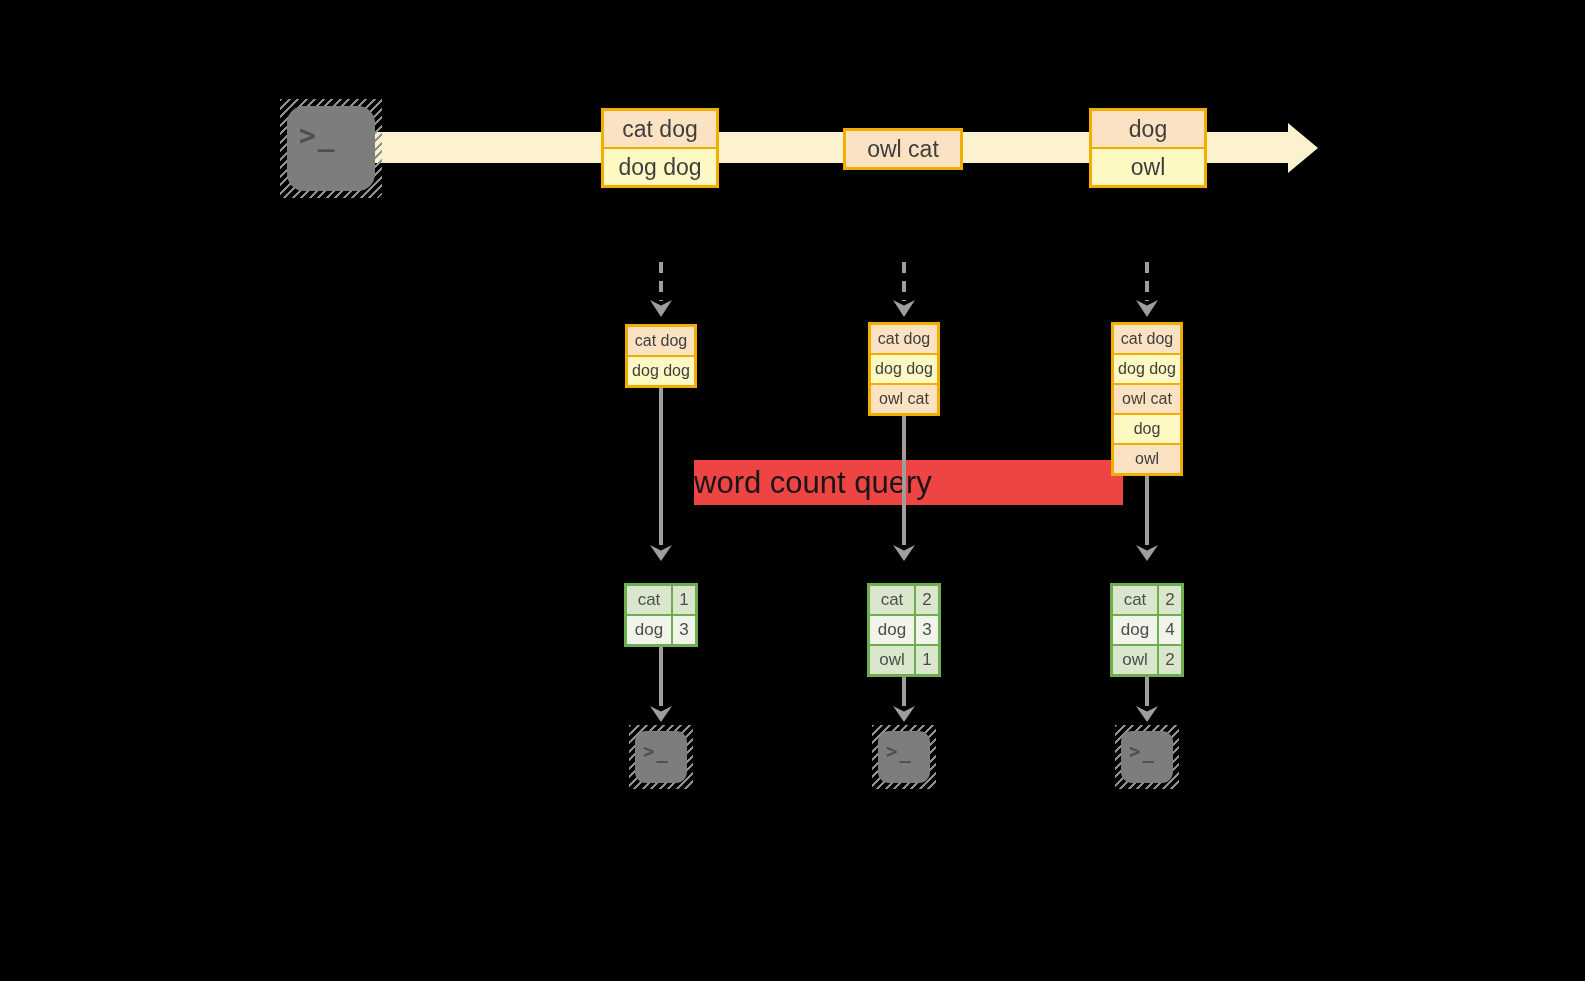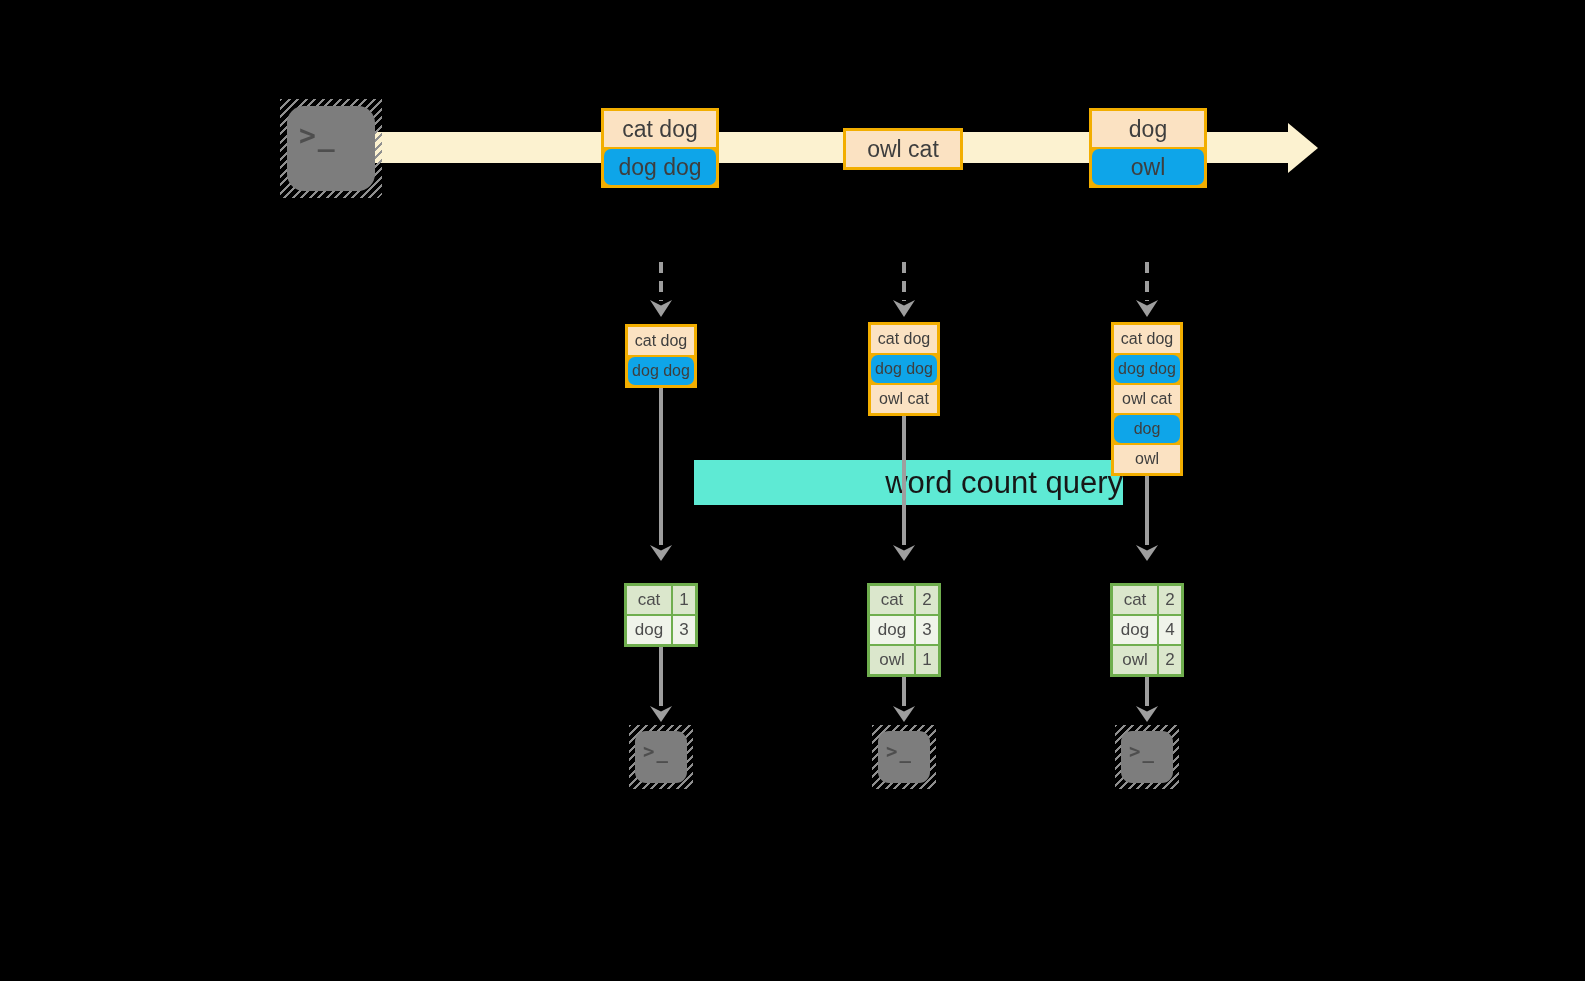--- a/index.html
+++ b/index.html
@@ -11,33 +11,33 @@
   .obox {
     position:absolute; box-sizing:border-box; border:3px solid #f2ae00;
     display:flex; flex-direction:column; z-index:3; background:#f2ae00;
   }
   .obox .row {
     flex:1; display:flex; align-items:center; justify-content:center;
     color:#3e3e3e; white-space:nowrap;
   }
   .obox .row + .row { margin-top:2px; }
   .row.dark  { background:#fbe2c2; }
-  .row.light { background:#0ea5e9;border-radius:7px; }
+  .row.light { background:#fef9c3; }
   .event .row { font-size:23px; }
   .state .row { font-size:16px; }
   
   .stream-band { position:absolute; left:368px; top:132px; width:920px; height:31px;
     background:#fcf2d0; z-index:1; }
   .stream-head { position:absolute; left:1288px; top:123px; width:0; height:0; z-index:1;
     border-top:25px solid transparent; border-bottom:25px solid transparent;
     border-left:30px solid #fcf2d0; }
   
   .qband {
     position:absolute; left:694px; top:460px; width:429px; height:45px;
-    background:#5eead4; z-index:1; display:flex; align-items:center; justify-content:flex-end;
+    background:#ef4444; z-index:1; display:flex; align-items:center; justify-content:flex-start;
     font-size:31px; color:#171717; white-space:nowrap;
   }
   
   .gtable {
     position:absolute; box-sizing:border-box; z-index:3;
     border:3px solid #6fae4e; background:#6fae4e;
     display:grid; grid-template-columns:44px 22px; gap:2px; grid-auto-rows:28px;margin-top:20px;
   }
   .gcell { display:flex; align-items:center; justify-content:center;
     font-size:17px; color:#4d4d4d; }

